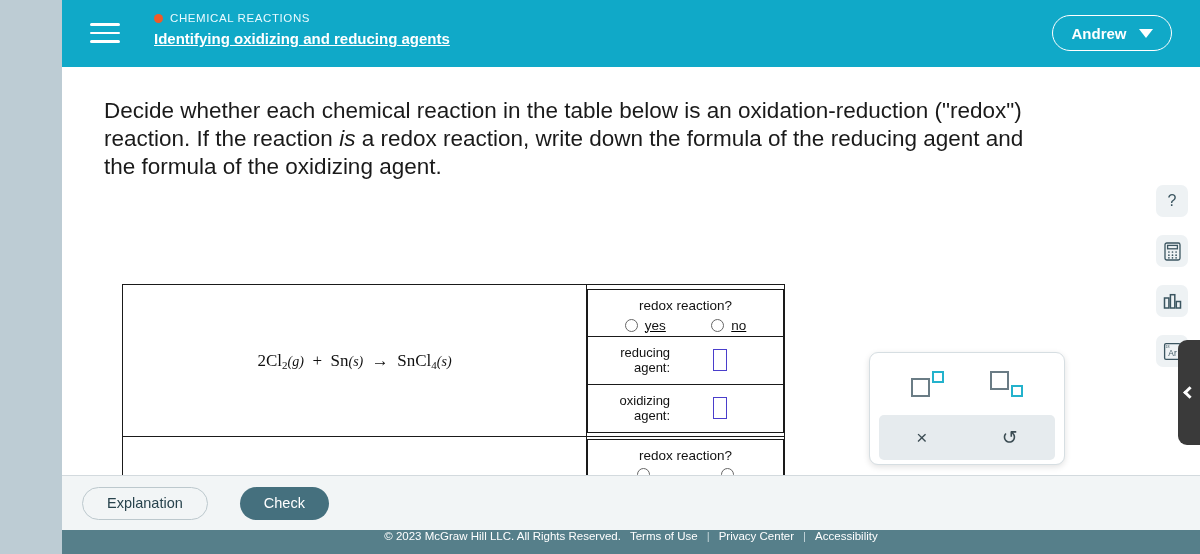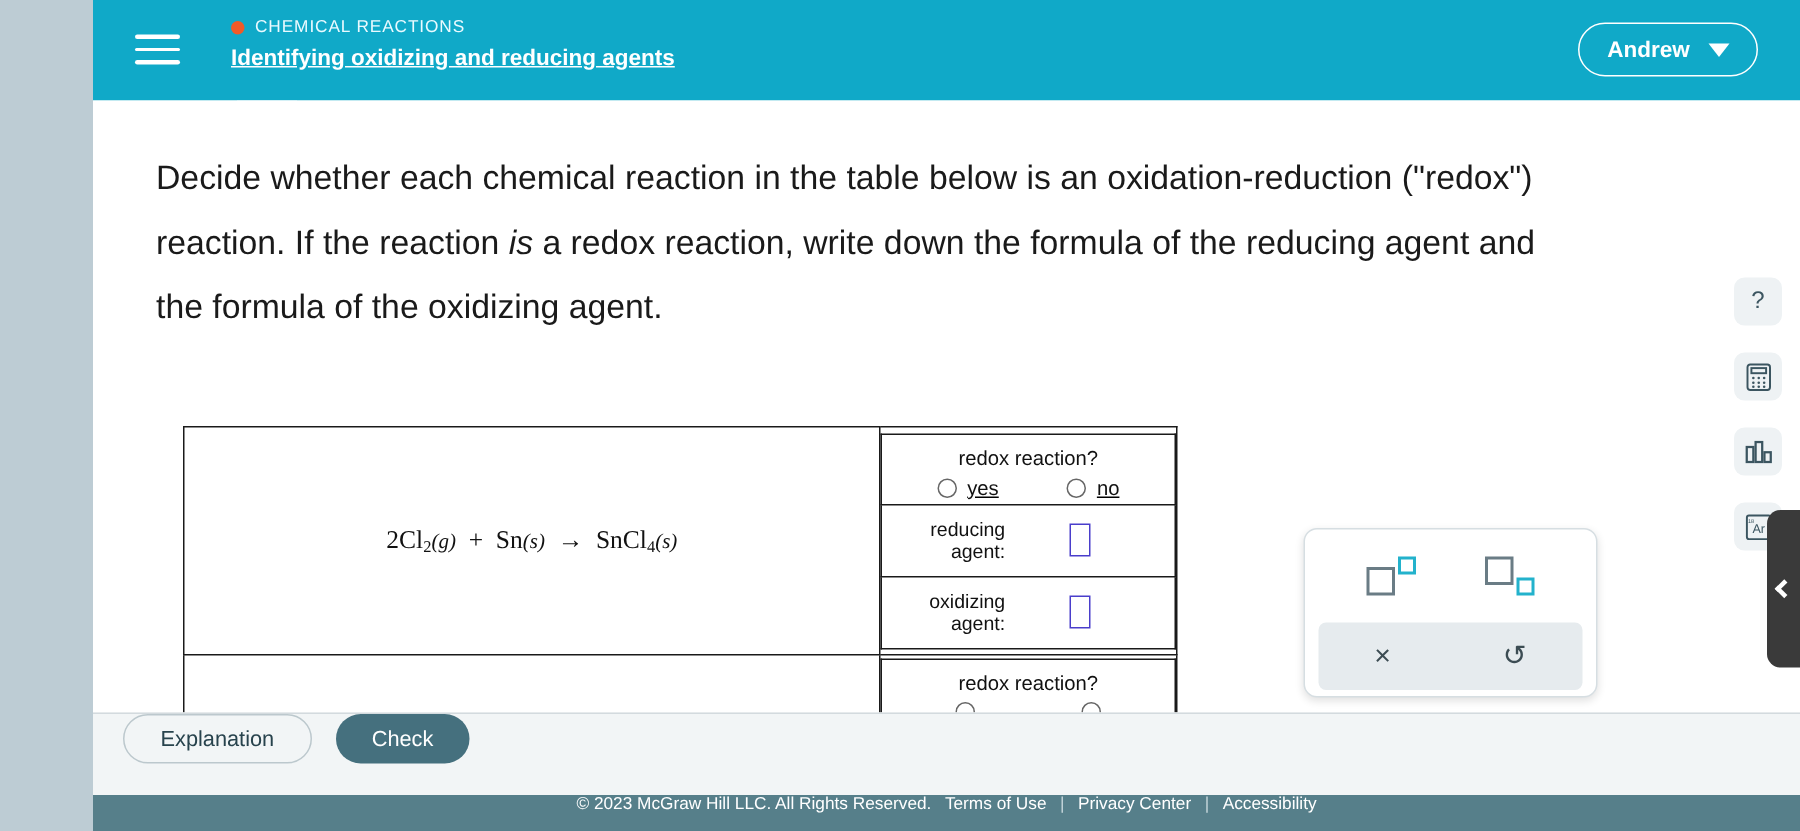--- a/index.html
+++ b/index.html
@@ -98,21 +98,21 @@
   
   #content {
     position: absolute; left: 0; top: 67px;
     width: 1138px; height: 408px;
     background: #ffffff;
     overflow: hidden;
   }
   #prompt {
     position: absolute; left: 42px; top: 30px;
     width: 930px;
-    font-size: 22.5px; line-height: 43px; color: #1a1a1a;
+    font-size: 22.5px; line-height: 28px; color: #1a1a1a;
   }
   #prompt i { font-style: italic; }
 
   
   #rtable {
     position: absolute; left: 60px; top: 217px;
     width: 663px;
     border-collapse: collapse;
     background: #fff;
   }
@@ -227,21 +227,21 @@
     border-left: 3px solid #fff; border-bottom: 3px solid #fff;
     transform: rotate(45deg);
   }
 
   
   #actionbar {
     position: absolute; left: 0; top: 475px;
     width: 1138px; height: 55px;
     background: #f2f5f6;
     border-top: 1.5px solid #d3dade;
-    display: flex; align-items: flex-start; gap: 16px;
+    display: flex; align-items: center; gap: 32px;
     padding-left: 20px;
   }
   .pill {
     height: 33px; border-radius: 18px;
     display: flex; align-items: center; justify-content: center;
     padding: 0 24px; font-size: 14.5px; cursor: pointer;
   }
   #btn-explanation {
     background: #f2f5f6; border: 1.3px solid #bcc8cd; color: #28434d;
   }

